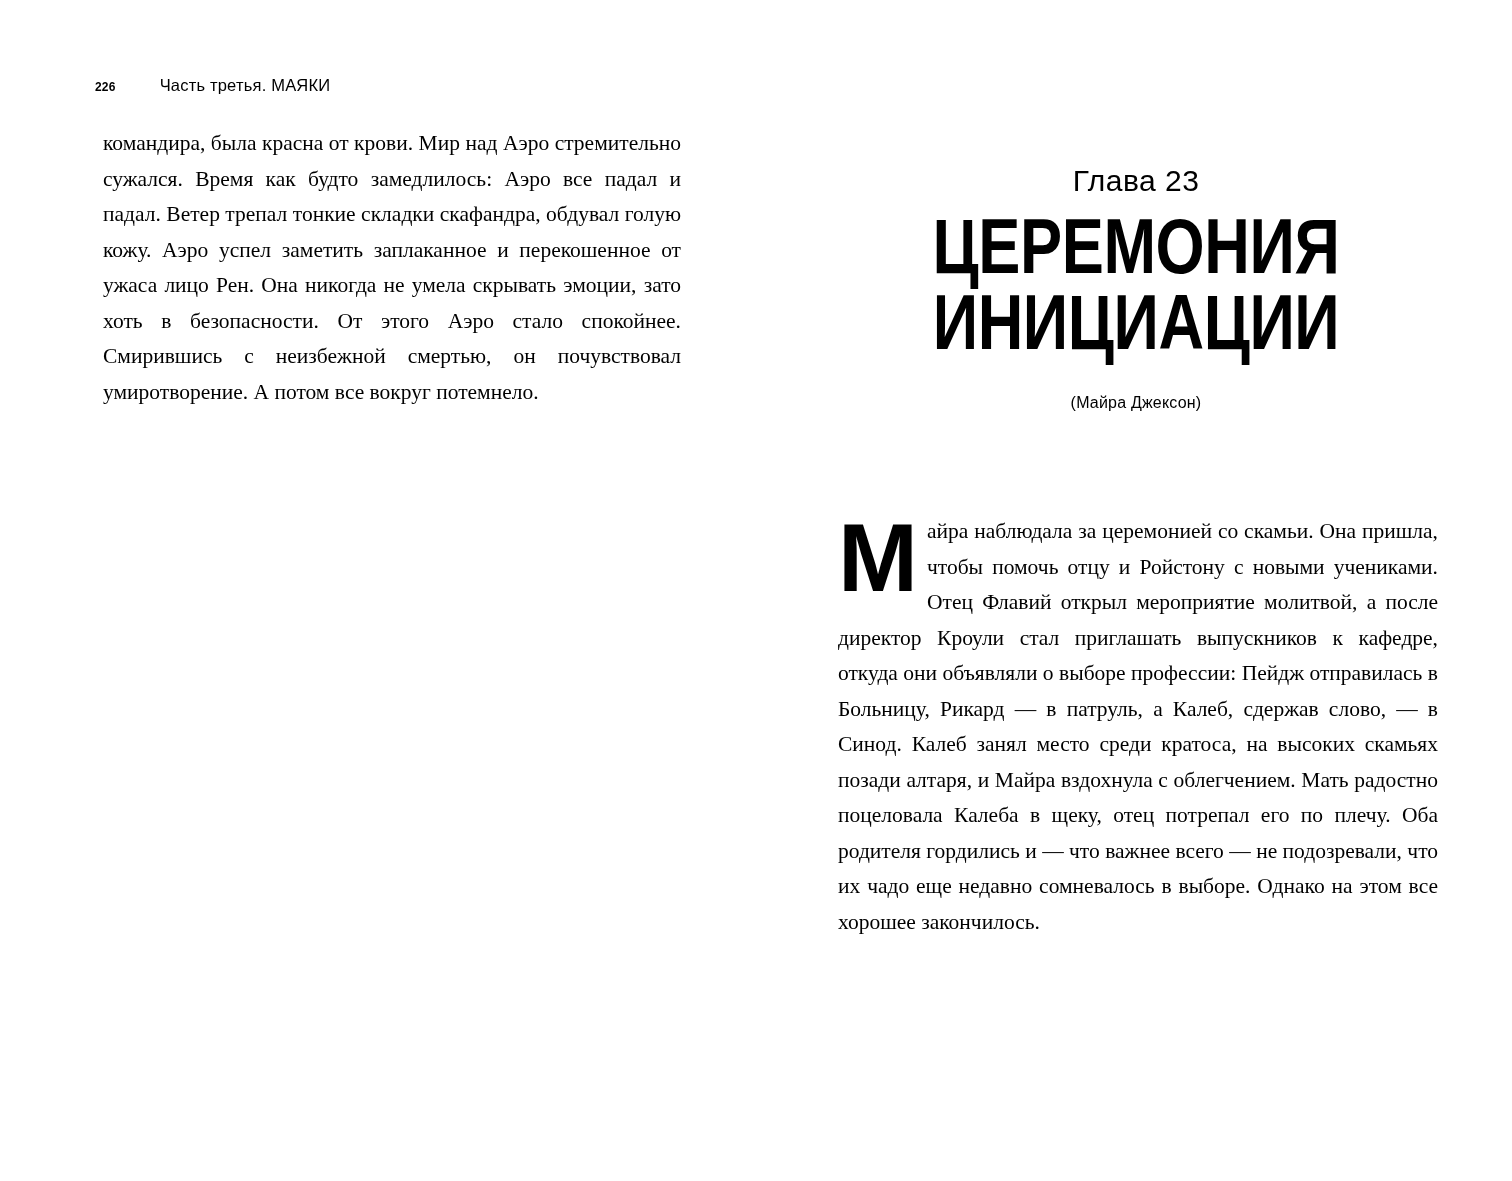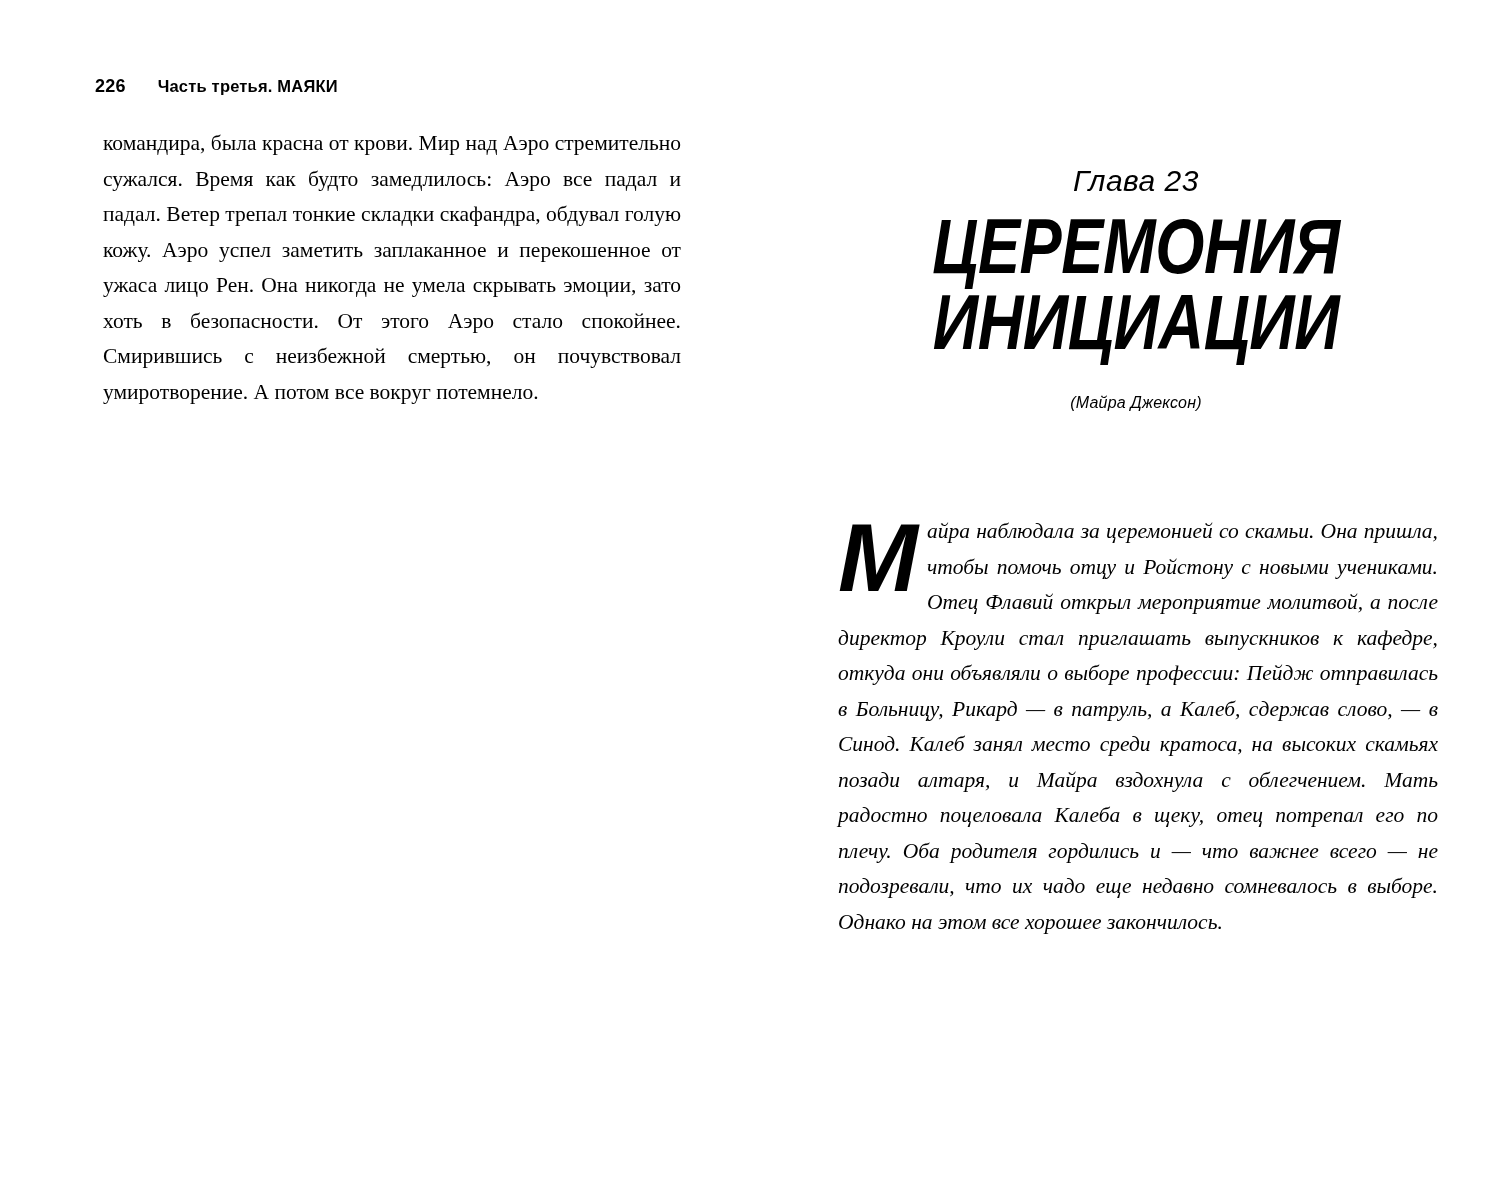--- a/index.html
+++ b/index.html
@@ -35,26 +35,26 @@
     left: 95px;
     top: 76px;
     display: flex;
     align-items: baseline;
     font-family: "Liberation Sans", sans-serif;
     font-size: 17px;
     letter-spacing: 0.2px;
   }
   .folio {
     font-weight: bold;
-    font-size: 18px;
-    margin-right: 32px;
+    font-size: 12px;
+    margin-right: 44px;
   }
   .running-title {
     font-size: 16.5px;
-    font-weight: bold;
+    font-weight: normal;
   }
   .left-body {
     position: absolute;
     left: 95px;
     top: 118px;
     width: 594px;
   }
   .left-body p {
     margin: 8px;
     font-size: 21.5px;
@@ -65,21 +65,20 @@
   }
 
   
   .page-right {
     position: absolute;
     left: 756px;
     top: 0;
     width: 756px;
     height: 1181px;
     box-sizing: border-box;
-    font-style: italic;
   }
   .chapter-block {
     position: absolute;
     left: 82px;
     top: 162px;
     width: 596px;
     text-align: center;
   }
   .chapter-number {
     font-family: "Liberation Sans", sans-serif;

